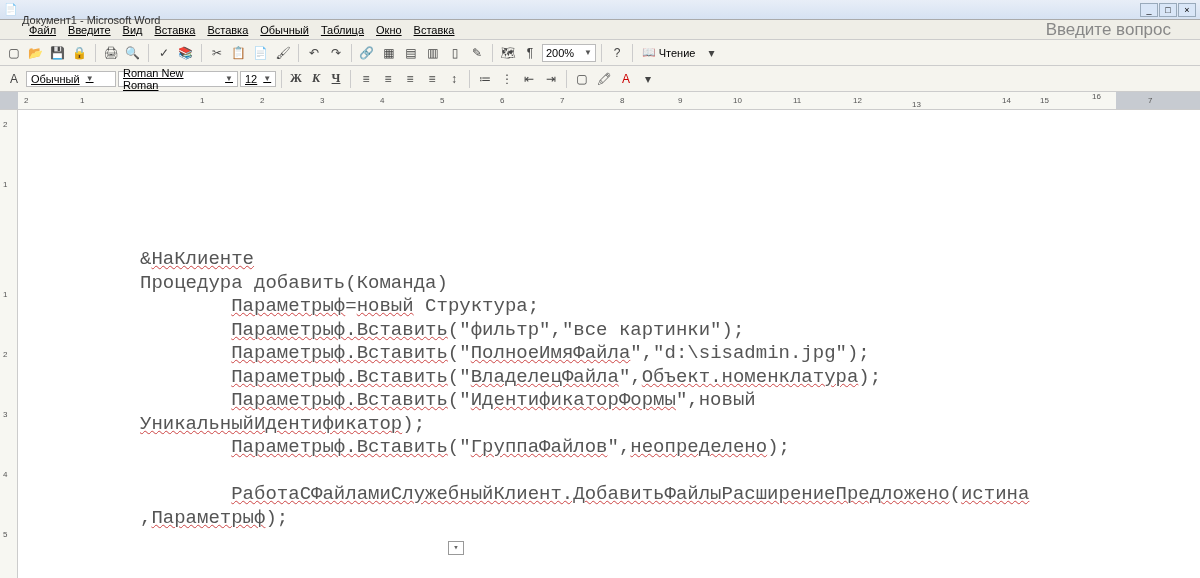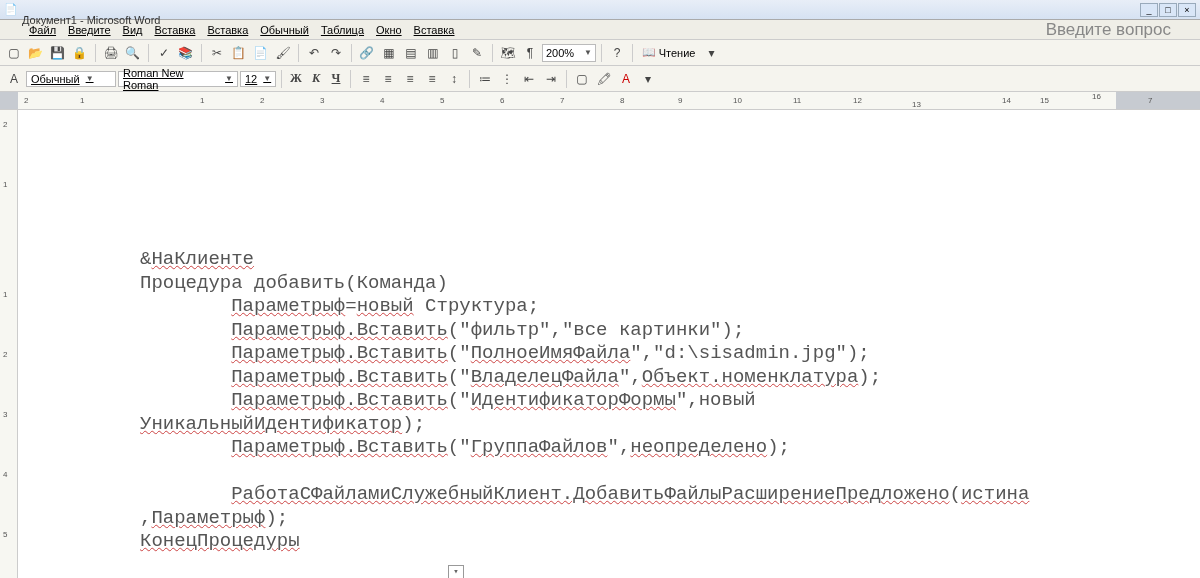--- a/index.html
+++ b/index.html
@@ -178,15 +178,15 @@
         <span class="wavy">Параметрыф</span>=<span class="wavy">новый</span> Структура;
         <span class="wavy">Параметрыф.Вставить</span>("фильтр","все картинки");
         <span class="wavy">Параметрыф.Вставить</span>("<span class="wavy">ПолноеИмяФайла</span>","d:\sisadmin.jpg");
         <span class="wavy">Параметрыф.Вставить</span>("<span class="wavy">ВладелецФайла</span>",<span class="wavy">Объект.номенклатура</span>);
         <span class="wavy">Параметрыф.Вставить</span>("<span class="wavy">ИдентификаторФормы</span>",новый 
 <span class="wavy">УникальныйИдентификатор</span>);
         <span class="wavy">Параметрыф.Вставить</span>("<span class="wavy">ГруппаФайлов</span>",<span class="wavy">неопределено</span>);
 
         <span class="wavy">РаботаСФайламиСлужебныйКлиент.ДобавитьФайлыРасширениеПредложено</span>(<span class="wavy">истина</span>
 ,<span class="wavy">Параметрыф</span>);
-<span class="wavy">КонецПроцедуры</span><span class="smart-tag">▾</span></div>
+<span class="smart-tag">▾</span></div>
   </div>
 </div>
 
 </body></html>

